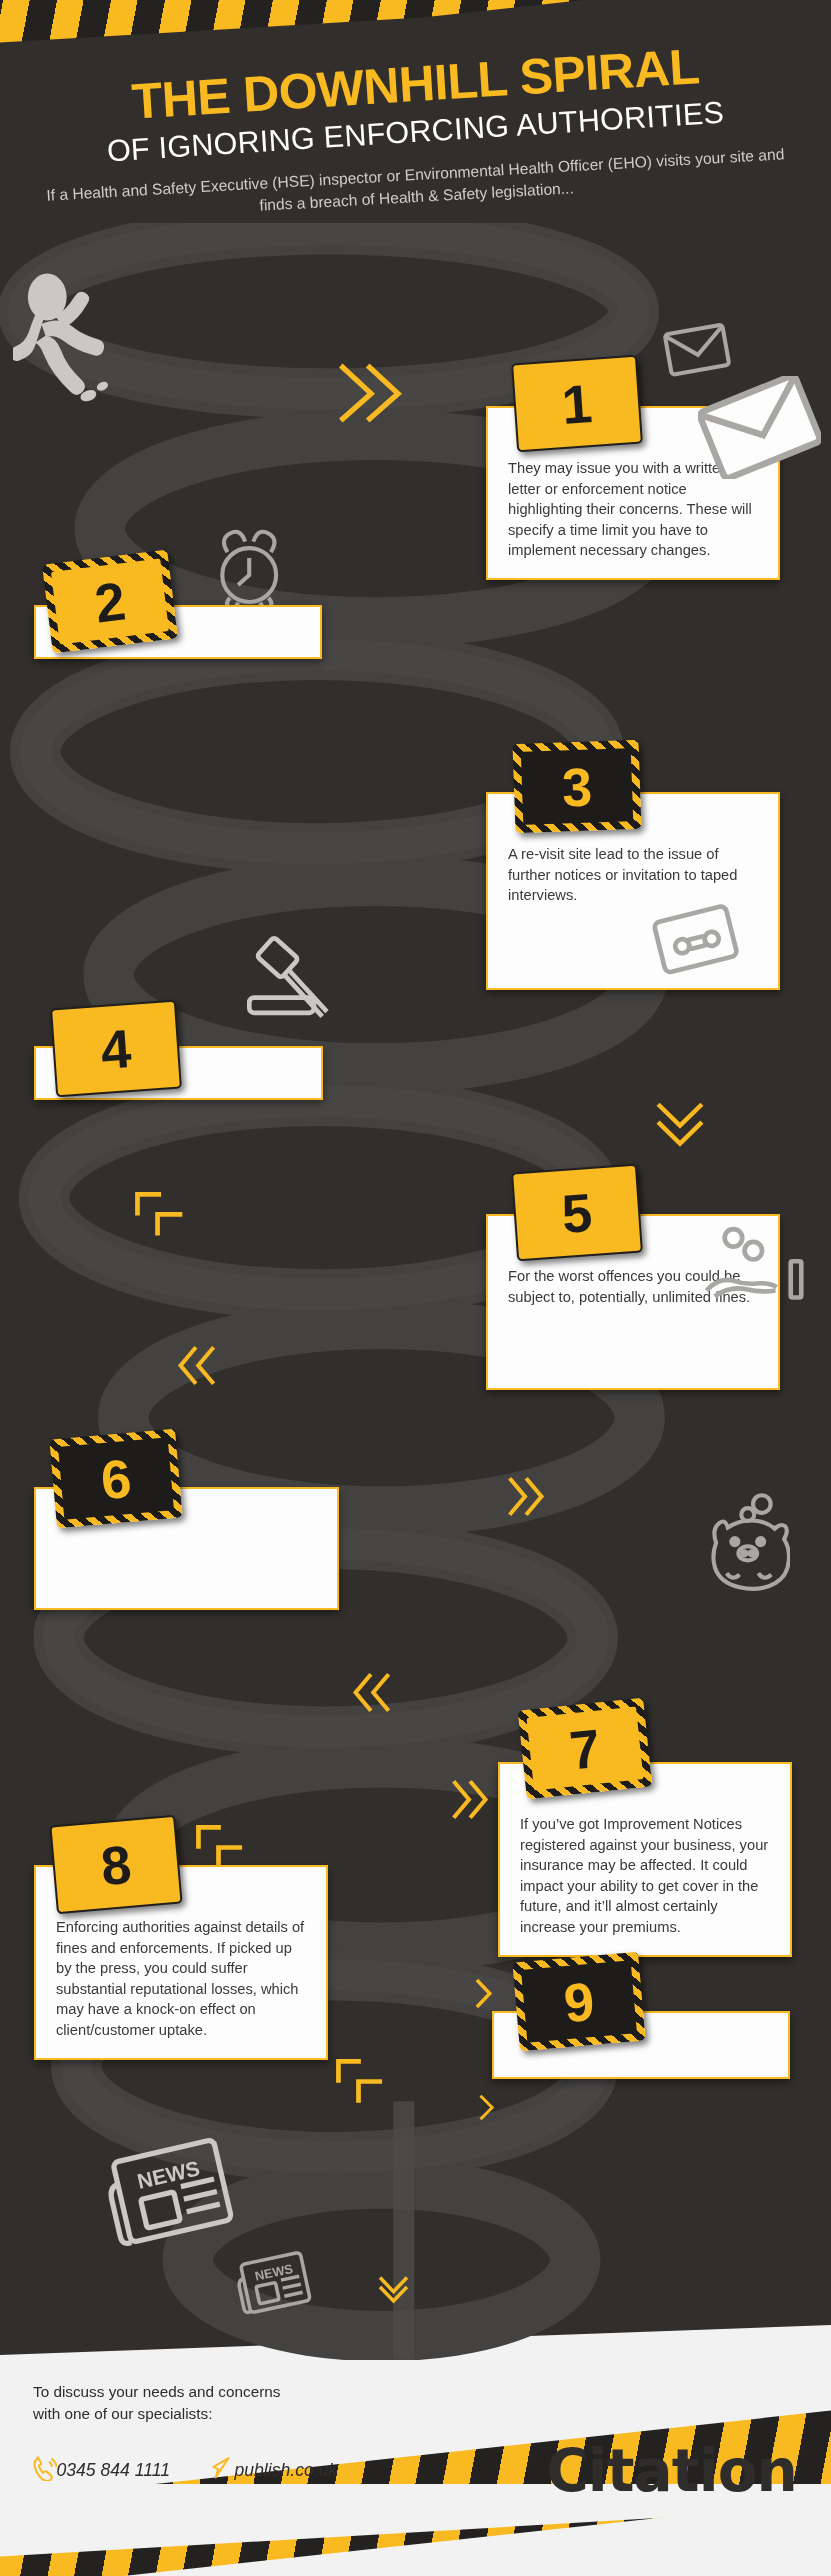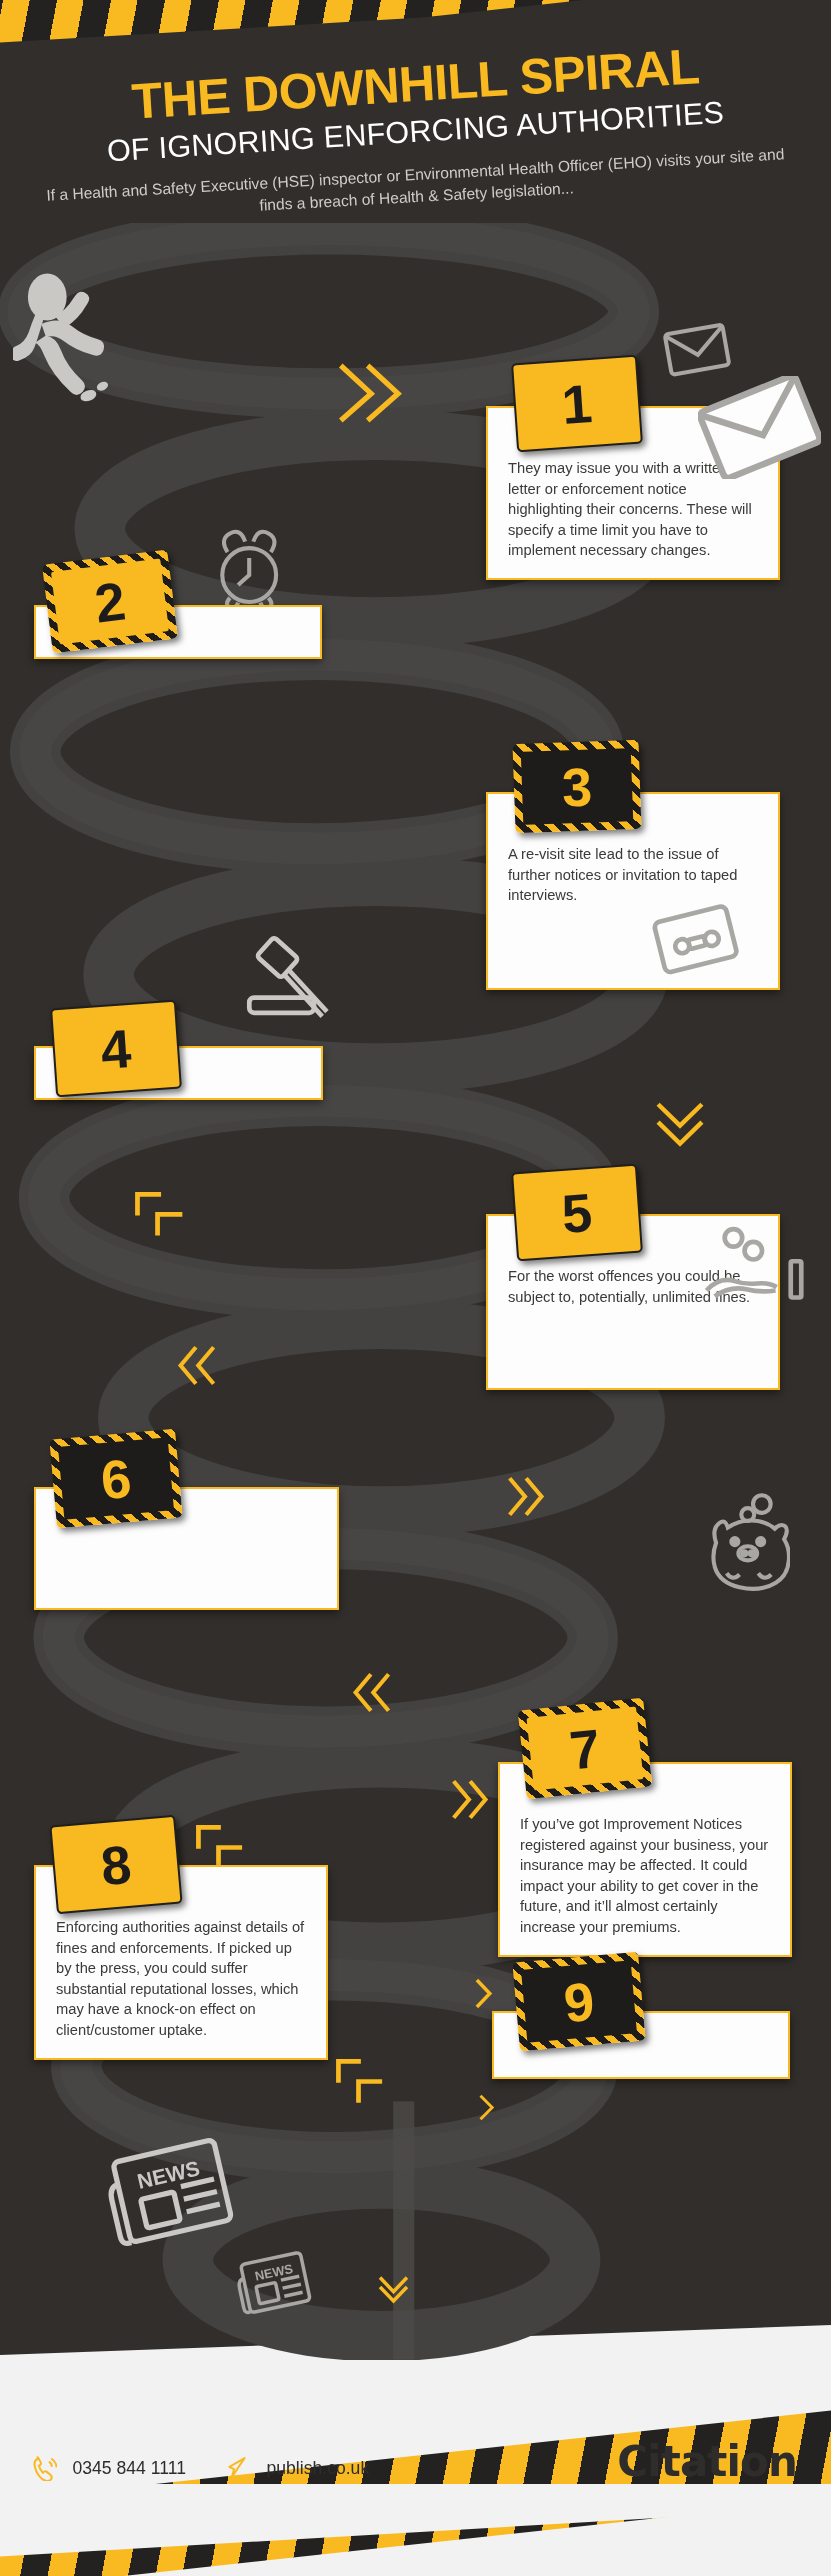--- a/index.html
+++ b/index.html
@@ -106,24 +106,24 @@
   .deco { position:absolute; z-index:11; }
   .deco.above { z-index:13; }
 
   
   .chev { position:absolute; z-index:11; }
 
   
   .footer { position:absolute; left:0; top:2349px; width:831px; height:229px; z-index:20; }
   .f-text { position:absolute; left:33px; top:32px; font-size:15.3px; color:#2e2d2b; line-height:1.45; }
   .f-row { position:absolute; left:33px; top:106px; display:flex; align-items:center; gap:14px; }
-  .f-item { display:flex; align-items:center; gap:16px; font-size:17.6px; color:#2e2d2b; }
+  .f-item { display:flex; align-items:flex-end; gap:0; font-size:17.6px; color:#2e2d2b;font-style:italic; }
   .f-logo {
     position:absolute; right:34px; top:88px;
-    font-size:42px; font-weight:bold; color:#2e2d2b; letter-spacing:-0.9px;
+    font-size:58px; font-weight:bold; color:#2e2d2b; letter-spacing:-0.9px;
     font-family:"DejaVu Sans", sans-serif;
   }
 </style>
 </head>
 <body>
 
 <div id="stage">
 
   <div class="dark-bg"></div>
 
@@ -429,20 +429,24 @@
       <div style="height:14px"></div>
     </div>
     <div class="badge hz-dark" style="left:23.5px; top:-54px; transform:rotate(-5deg);">
       <div class="inner">
           <span>9</span>
         </div>
     </div>
   </div>
 
   <div class="footer">
+    <div class="f-text">
+      <div>To discuss your needs and concerns</div>
+      <div>with one of our specialists:</div>
+    </div>
     <div class="f-row">
       <div class="f-item">
         <svg style="width:23.5px;height:26px" viewBox="0 0 40 44">
           <g fill="none" stroke="#f9b921" stroke-width="3.4">
             <path d="M8 6 q-7 4 -5 13 q3 14 13 22 q8 6 14 1 q4 -4 0 -8 l-6 -5 q-4 -3 -7 1 q-5 -5 -7 -12 q5 -2 3 -6 l-4 -7 q-2 -3 -1 1 z"></path>
             <path d="M27 11 q5 3 5 9"></path>
               <path d="M31 6 q9 5 9 15"></path>
           </g>
         </svg>
         <span>0345 844 1111</span>

